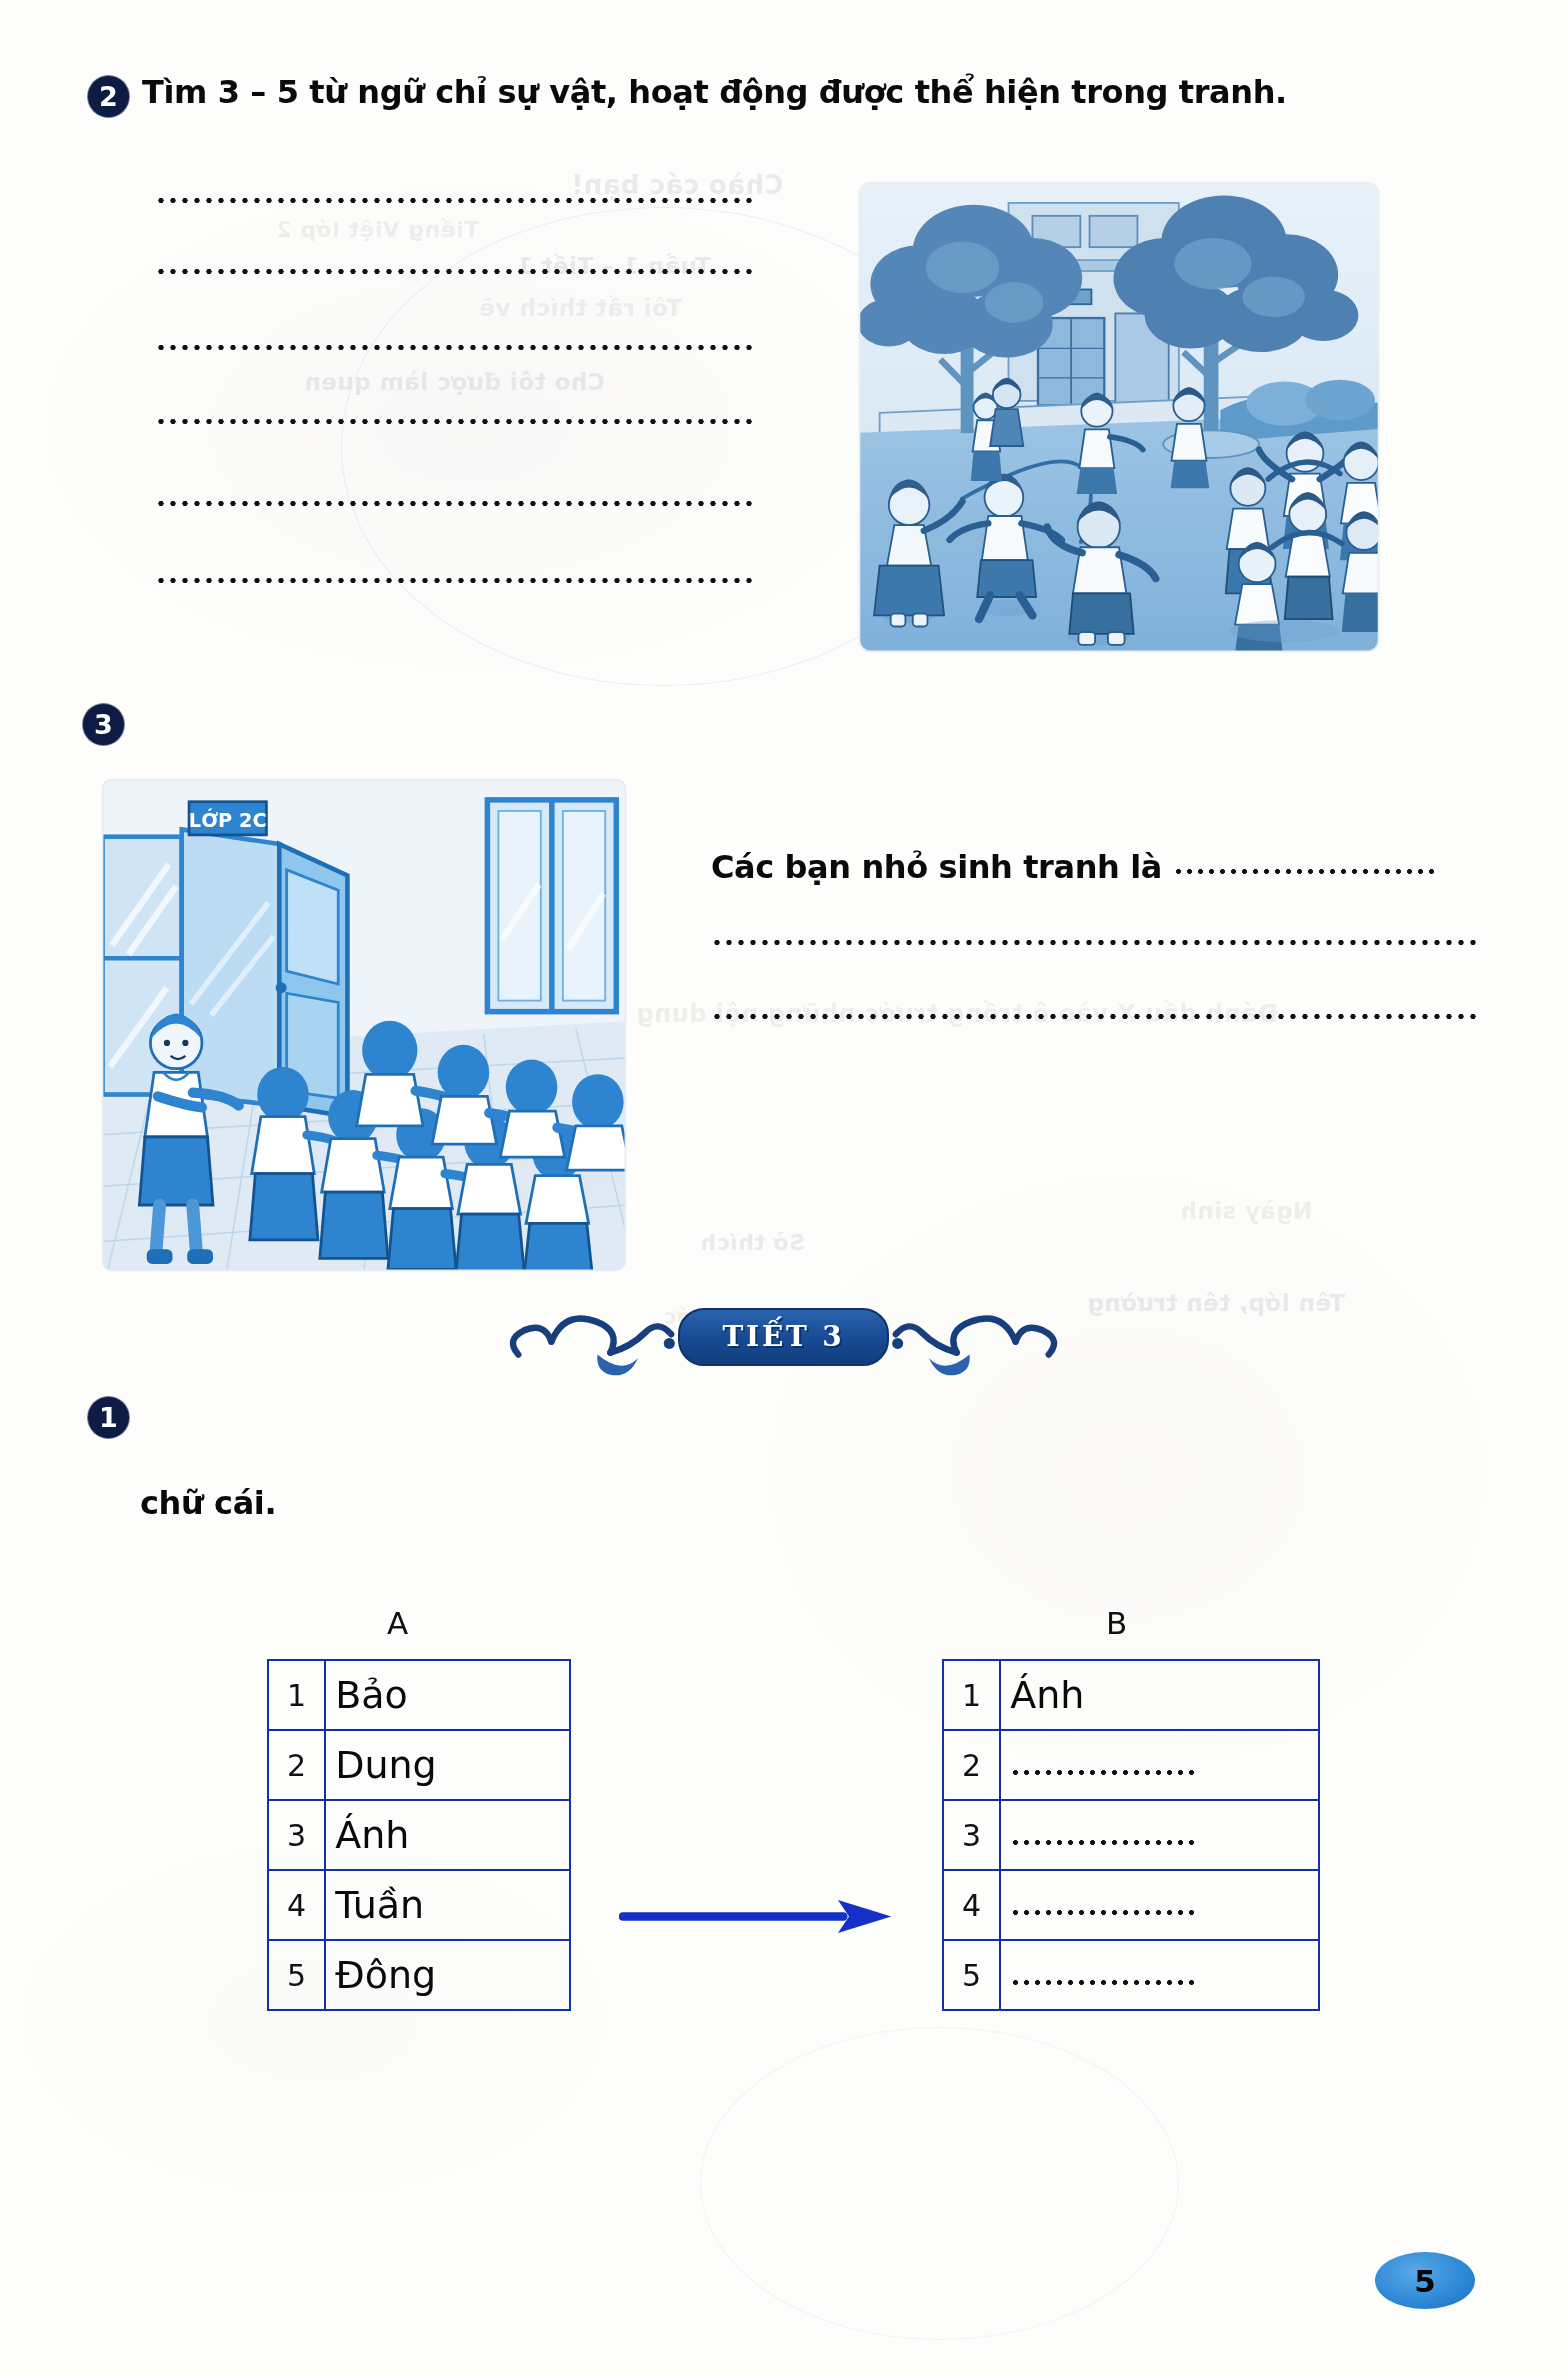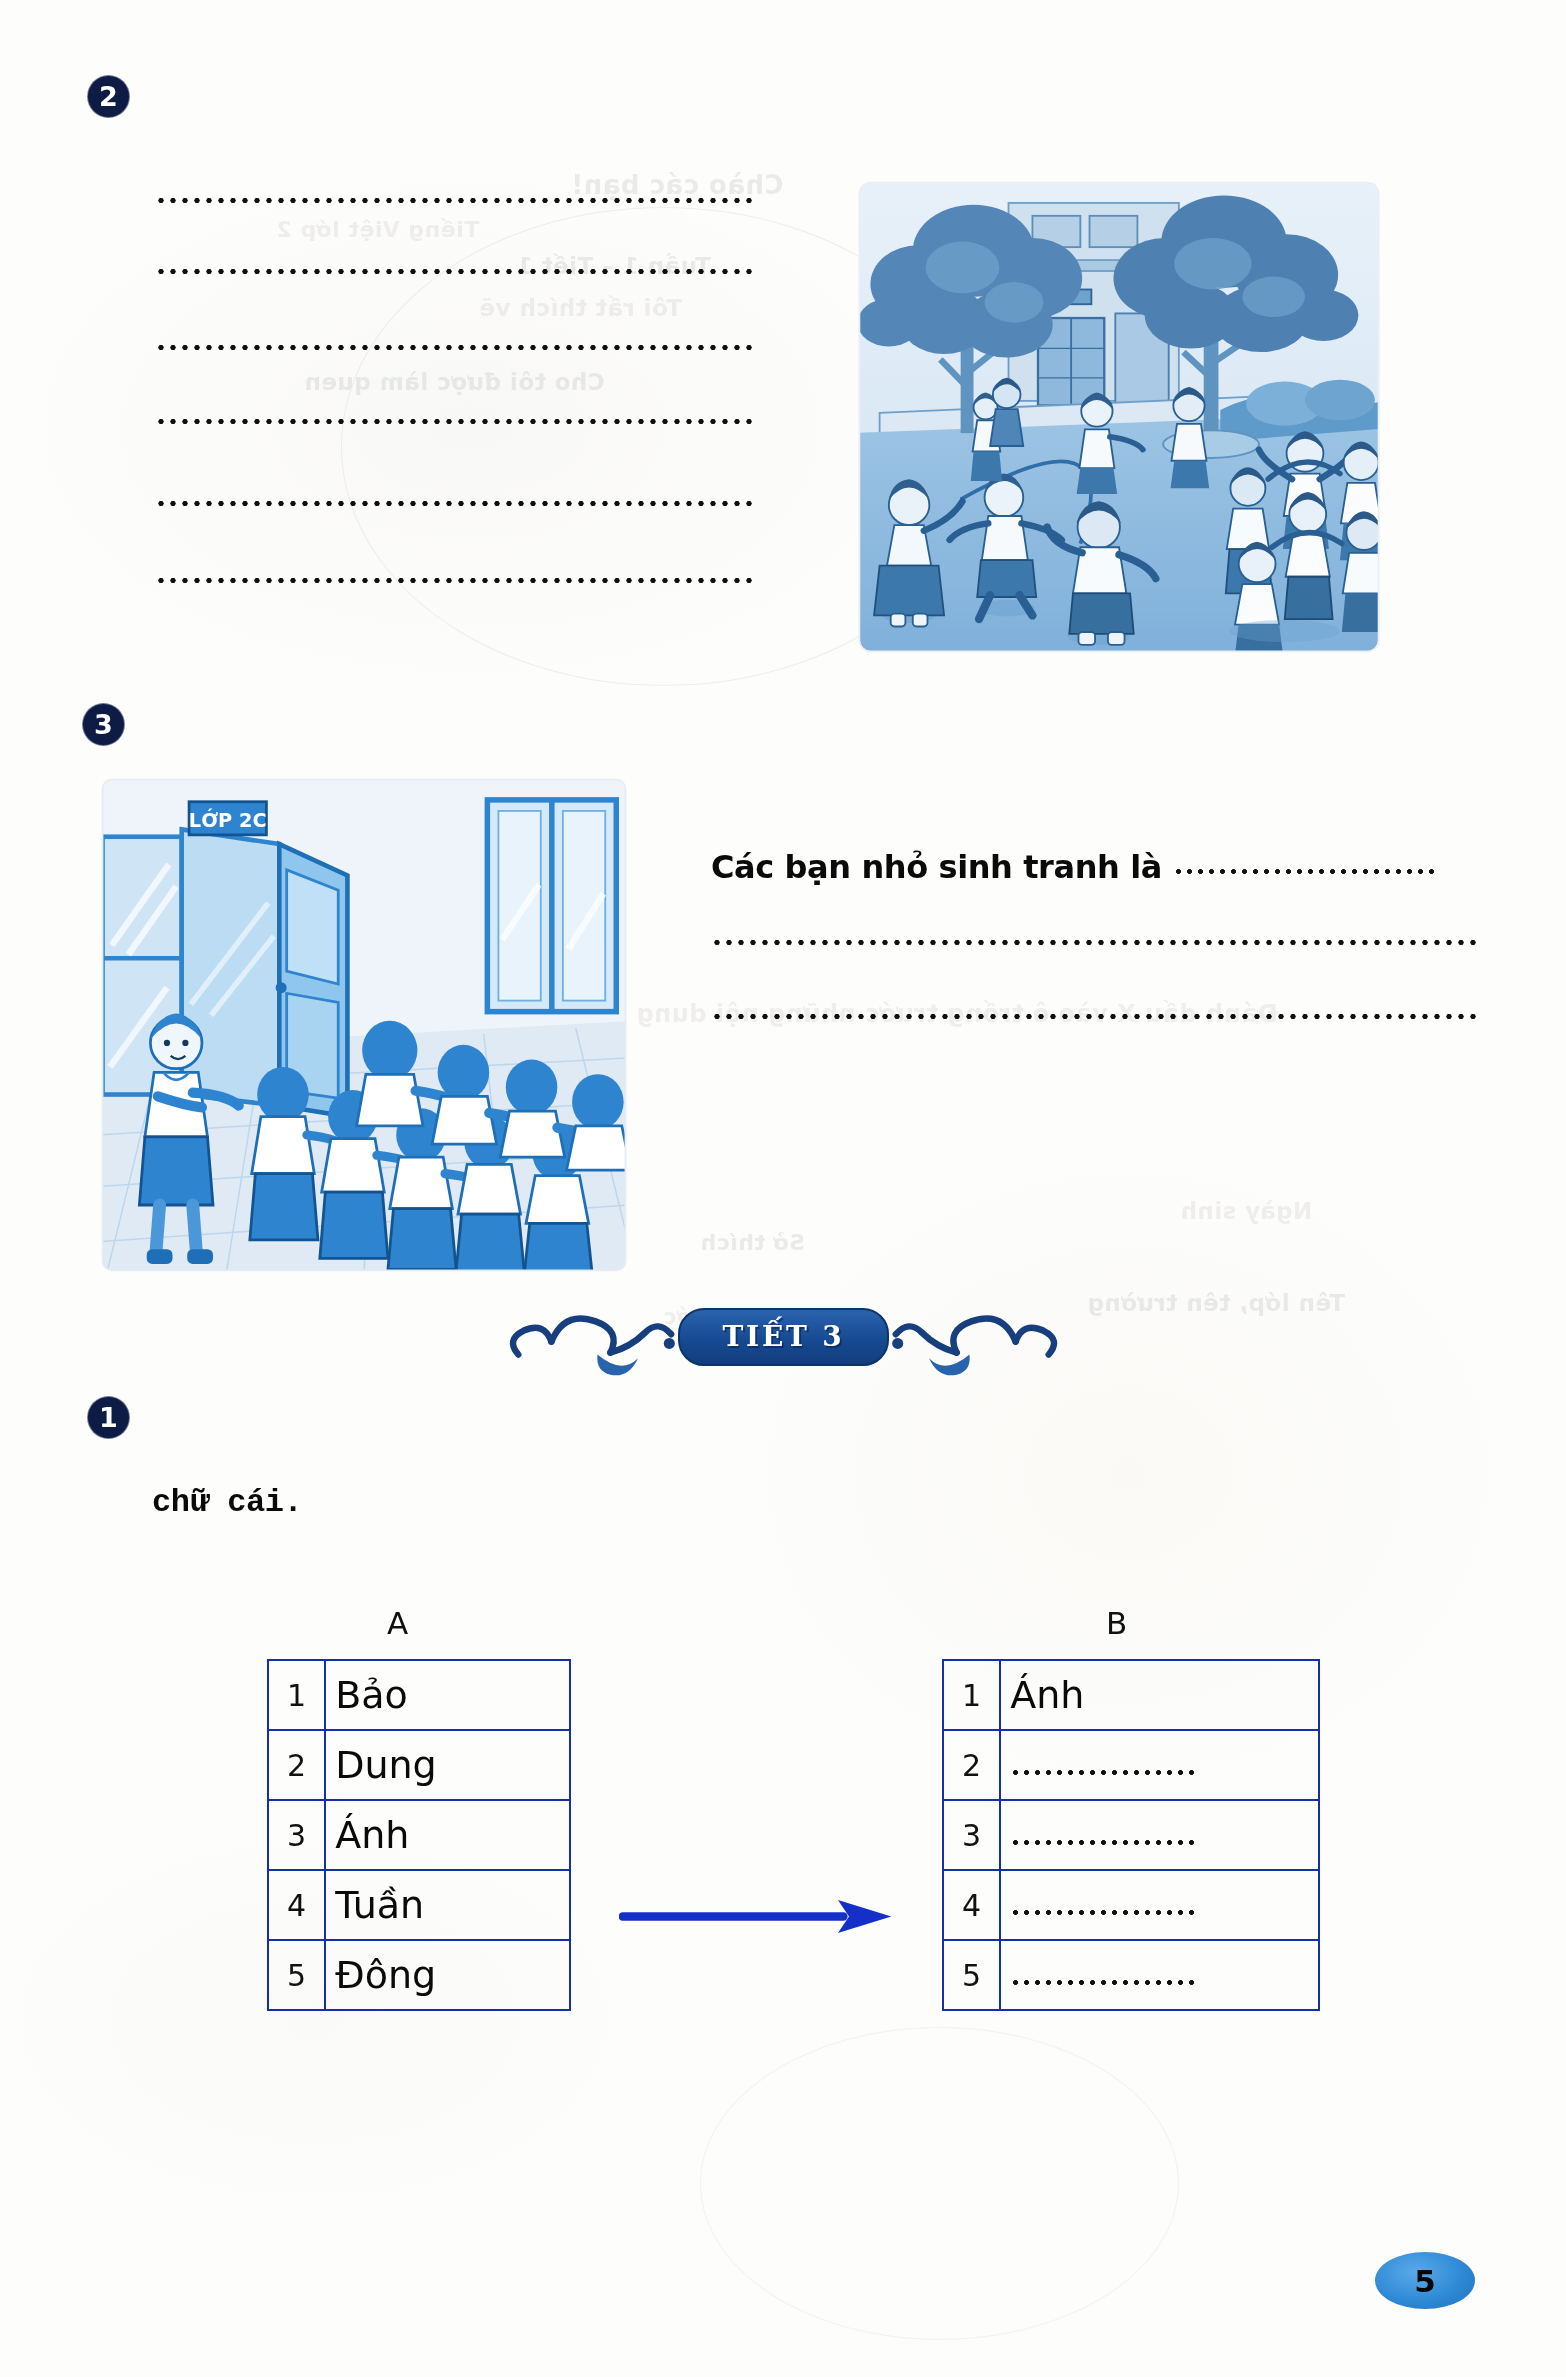--- a/index.html
+++ b/index.html
@@ -192,20 +192,21 @@
 <div class="ghost g3" style="left:1180px;top:1198px;font-size:23px;">Ngày sinh</div>
 <div class="ghost g2" style="left:700px;top:1230px;font-size:22px;">Sở thích</div>
 <div class="ghost g3" style="left:663px;top:1304px;font-size:22px;">Mong ước</div>
 <div class="ghost-ring" style="left:341px;top:207px;width:645px;height:479px;"></div>
 <div class="ghost-ring" style="left:700px;top:2027px;width:479px;height:313px;border-color:rgba(170,140,160,.10);"></div>
 
 <div class="page">
 
   <div class="ex-head" style="left:88px; top:72px;">
     <div class="num-badge">2</div>
+    <div class="ex-text">Tìm 3 – 5 từ ngữ chỉ sự vật, hoạt động được thể hiện trong tranh.</div>
   </div>
 
   <div class="dots" style="left:155px; top:196px; width:599px;"></div>
   <div class="dots" style="left:155px; top:267px; width:599px;"></div>
   <div class="dots" style="left:155px; top:343px; width:599px;"></div>
   <div class="dots" style="left:155px; top:417px; width:599px;"></div>
   <div class="dots" style="left:155px; top:499px; width:599px;"></div>
   <div class="dots" style="left:155px; top:576px; width:599px;"></div>
 
   <div class="illus" style="left:852px; top:175px; width:534px; height:484px;">
@@ -559,21 +560,21 @@
       </g>
     </svg>
     <div class="tiet-pill" style="position:relative;z-index:2;">
       <span class="tiet-label">TIẾT 3</span>
     </div>
   </div>
 
   <div class="ex-head" style="left:88px; top:1393px;">
     <div class="num-badge">1</div>
   </div>
-  <div class="ex-text-cont" style="left:152px; top:1484px;font-family:Liberation Mono, monospace;">chữ cái.</div>
+  <div class="ex-text-cont" style="left:140px; top:1484px;">chữ cái.</div>
 
   <div class="col-letter" style="left:387px; top:1605px;">A</div>
   <table class="ab" style="left:267px; top:1659px; width:304px;">
     <tbody>
       <tr>
         <td class="idx">1</td>
         <td class="val">Bảo</td>
       </tr>
       <tr>
         <td class="idx">2</td>

